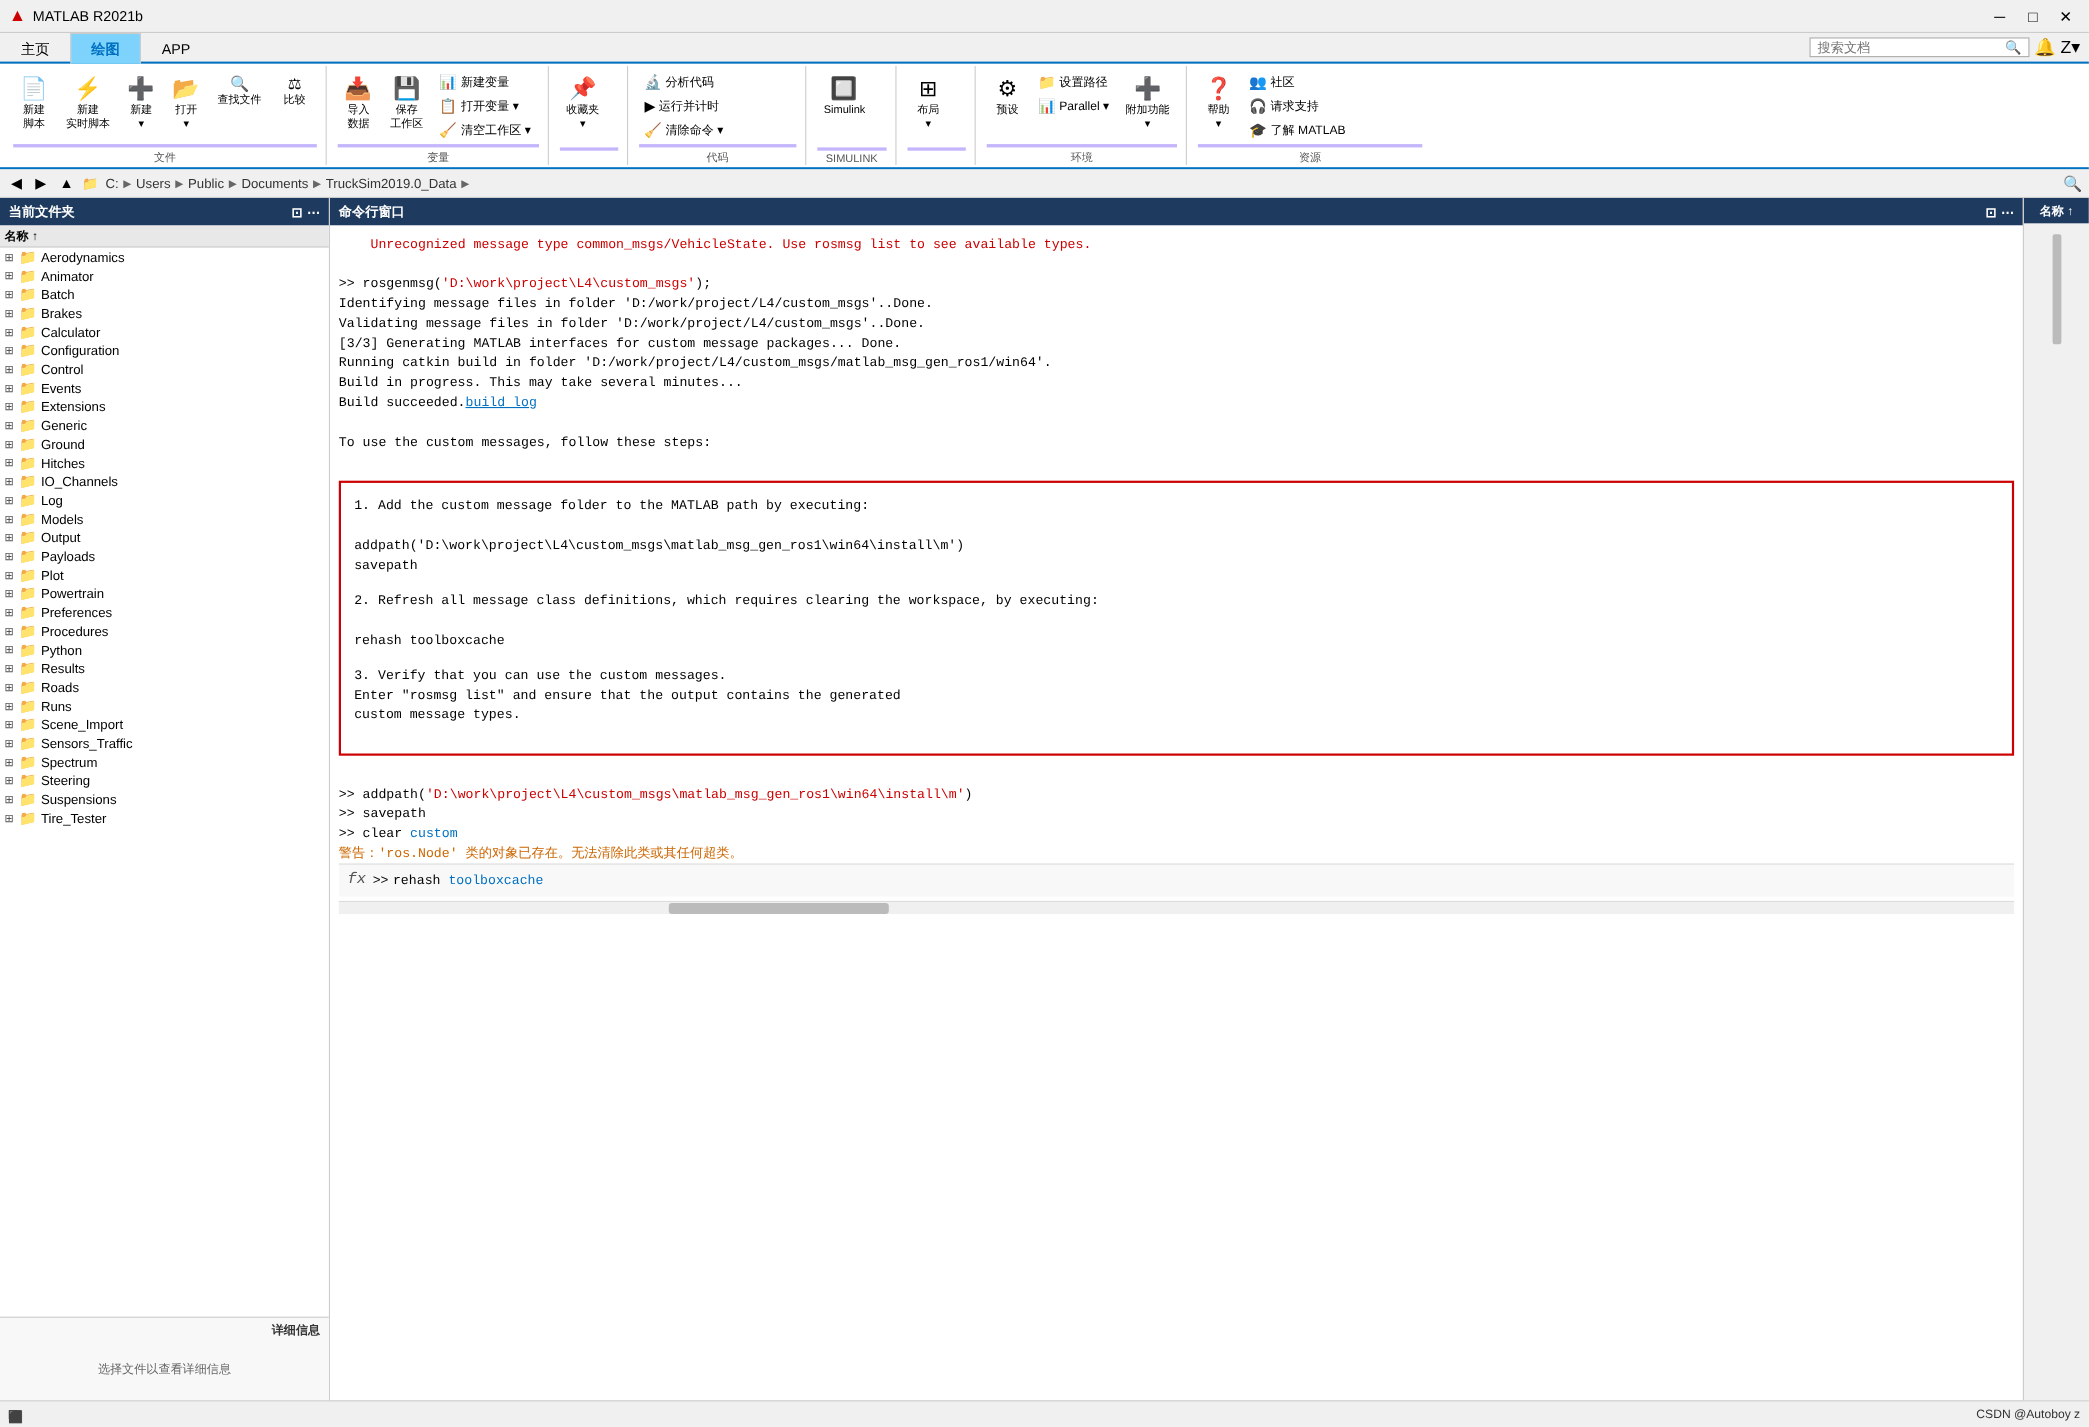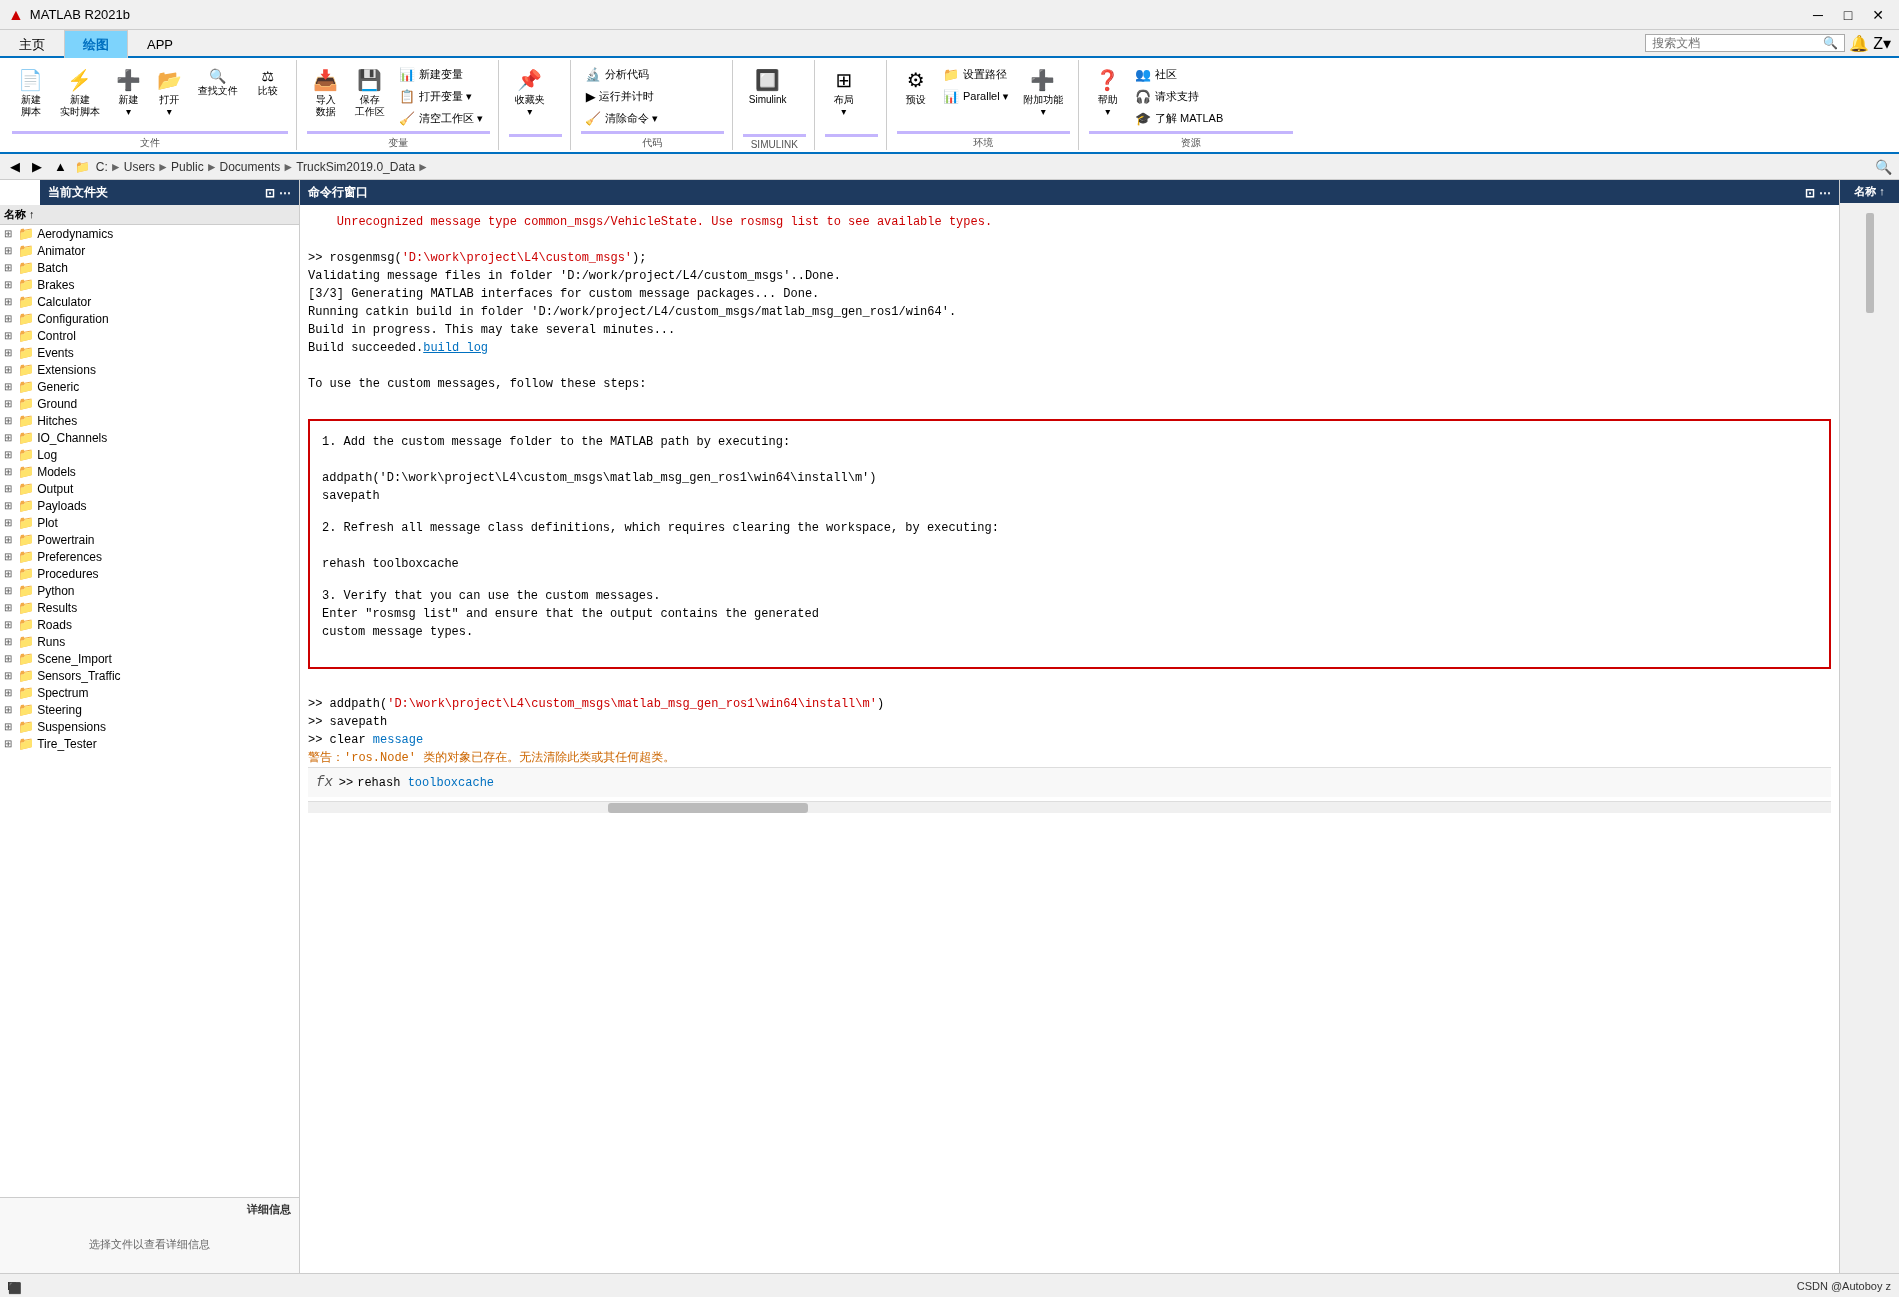--- a/index.html
+++ b/index.html
@@ -59,21 +59,21 @@
     .addr-nav-btn { cursor: pointer; font-size: 13px; padding: 1px 4px; }
     .addr-path { display: flex; align-items: center; gap: 2px; font-size: 12px; color: #333; }
     .addr-sep { color: #666; }
 
     
     #file-panel {
       width: 300px; background: white; border-right: 1px solid #ccc; display: flex; flex-direction: column; overflow: hidden;
     }
     #file-panel-header {
       background: #1e3a5f; color: white; padding: 4px 8px; display: flex; align-items: center; justify-content: space-between;
-      font-size: 12px; font-weight: bold; margin-left: 40px;
+      font-size: 12px; font-weight: bold;
     }
     #file-list { flex: 1; overflow-y: auto; }
     .file-item {
       display: flex; align-items: center; padding: 1px 4px; cursor: pointer; font-size: 12px;
     }
     .file-item .expand { width: 14px; font-size: 10px; color: #555; cursor: pointer; }
     .file-item .folder-icon { color: #f0c040; margin-right: 3px; font-size: 13px; }
     .column-header { display: flex; padding: 2px 4px; background: #e8e8e8; border-bottom: 1px solid #ccc; font-size: 11px; font-weight: bold; }
     .column-header .name-col { flex: 1; }
 
@@ -505,20 +505,21 @@
         <span style="cursor:pointer; font-size:12px;">⊡</span>
         <span style="cursor:pointer; font-size:12px;">⋯</span>
       </div>
     </div>
     <div id="cmd-body" style="flex:1; background:white; overflow-y:auto; padding:8px; font-family:'Courier New',monospace; font-size:12px; line-height:1.5;">
 
       <div class="console-line console-error">    Unrecognized message type common_msgs/VehicleState. Use rosmsg list to see available types.</div>
       <div class="console-line">&nbsp;</div>
 
       <div class="console-line console-prompt">&gt;&gt; rosgenmsg(<span style="color:#cc0000;">'D:\work\project\L4\custom_msgs'</span>);</div>
+      <div class="console-line">Identifying message files in folder 'D:/work/project/L4/custom_msgs'..Done.</div>
       <div class="console-line">Validating message files in folder 'D:/work/project/L4/custom_msgs'..Done.</div>
       <div class="console-line">[3/3] Generating MATLAB interfaces for custom message packages... Done.</div>
       <div class="console-line">Running catkin build in folder 'D:/work/project/L4/custom_msgs/matlab_msg_gen_ros1/win64'.</div>
       <div class="console-line">Build in progress. This may take several minutes...</div>
       <div class="console-line">Build succeeded.<span class="console-link">build log</span></div>
       <div class="console-line">&nbsp;</div>
       <div class="console-line">To use the custom messages, follow these steps:</div>
       <div class="console-line">&nbsp;</div>
 
       <div class="instruction-box">
@@ -536,21 +537,21 @@
         <div class="step">
           <div>3. Verify that you can use the custom messages.</div>
           <div>    Enter "rosmsg list" and ensure that the output contains the generated</div>
           <div>    custom message types.</div>
         </div>
       </div>
       <div class="console-line">&nbsp;</div>
 
       <div class="console-line console-prompt">&gt;&gt; addpath(<span style="color:#cc0000;">'D:\work\project\L4\custom_msgs\matlab_msg_gen_ros1\win64\install\m'</span>)</div>
       <div class="console-line console-prompt">&gt;&gt; savepath</div>
-      <div class="console-line console-prompt">&gt;&gt; clear <span style="color:#0070c0;">message</span></div>
+      <div class="console-line console-prompt">&gt;&gt; clear <span style="color:#0070c0;">custom</span></div>
       <div class="console-line console-warning">警告：'ros.Node' 类的对象已存在。无法清除此类或其任何超类。</div>
 
       <div style="display:flex; align-items:center; background:#f8f8f8; border-top:1px solid #ddd; padding:4px 8px; font-family:'Courier New',monospace; font-size:12px;">
         <span style="font-style:italic; font-size:14px; margin-right:6px; color:#555;">fx</span>
         <span style="margin-right:4px;">&gt;&gt;</span>
         <span>rehash <span style="color:#0070c0;">toolboxcache</span></span>
       </div>
 
       <div style="height:12px; background:#f0f0f0; margin-top:4px; border-top:1px solid #ddd;">
         <div style="width:200px; height:10px; background:#bbb; border-radius:3px; margin:1px 300px;"></div>

